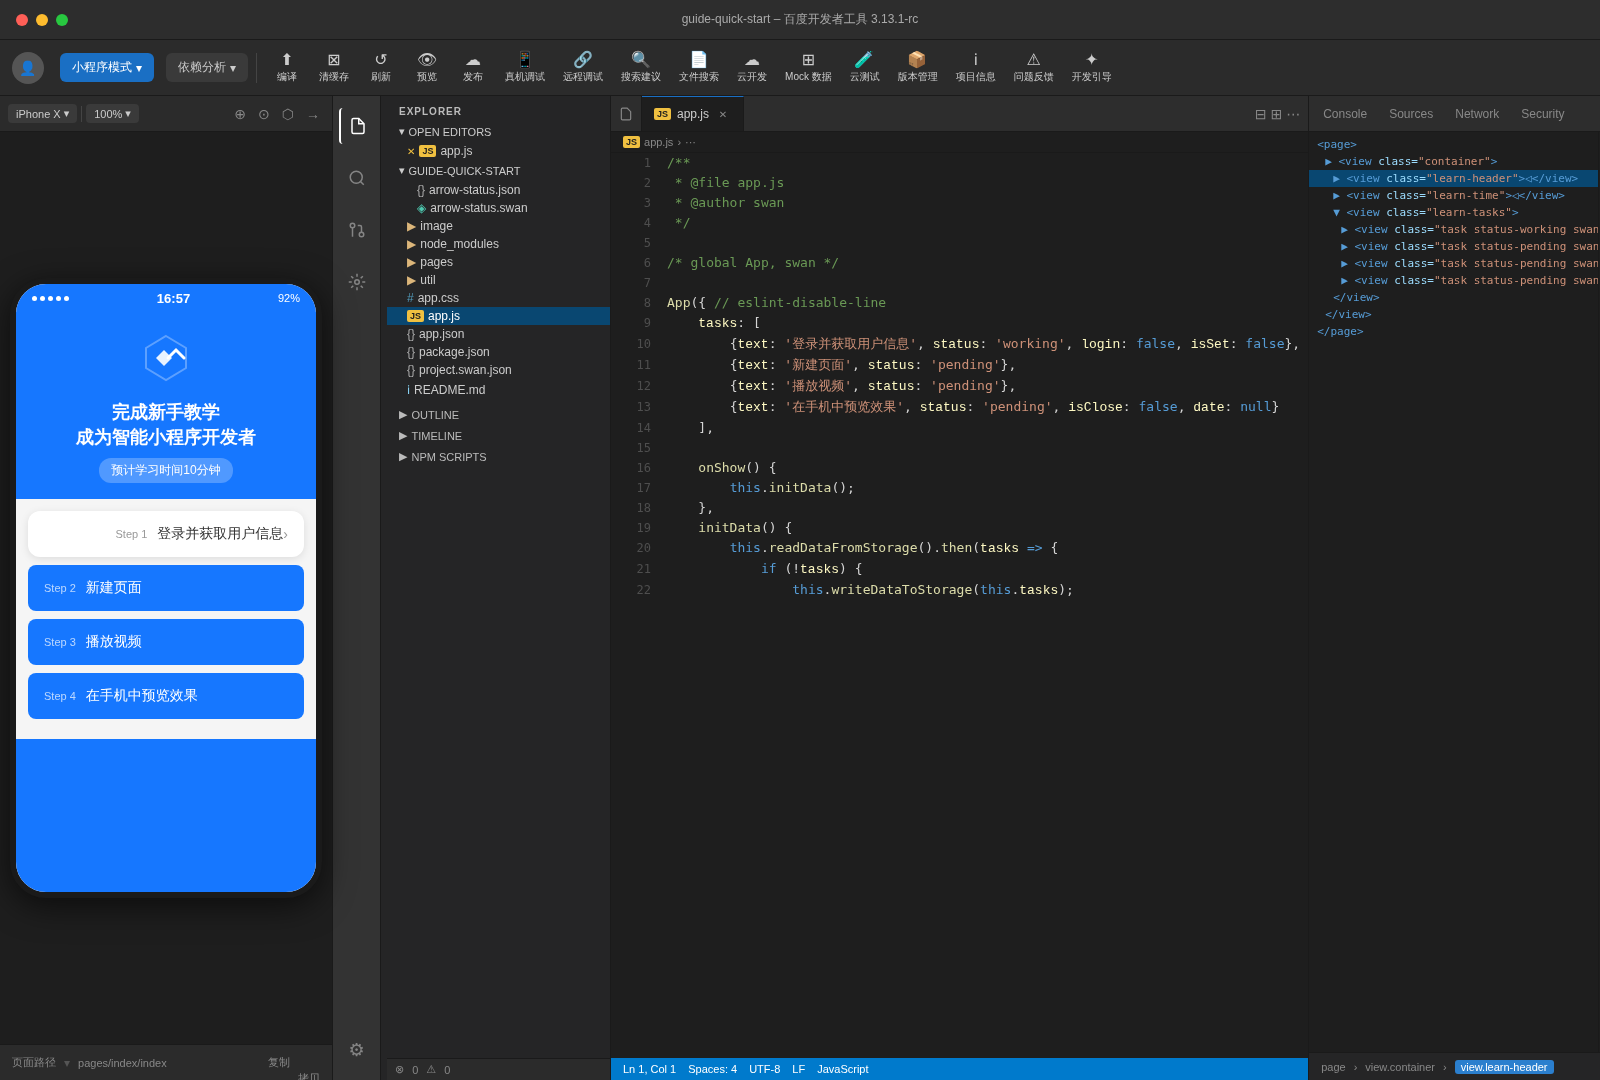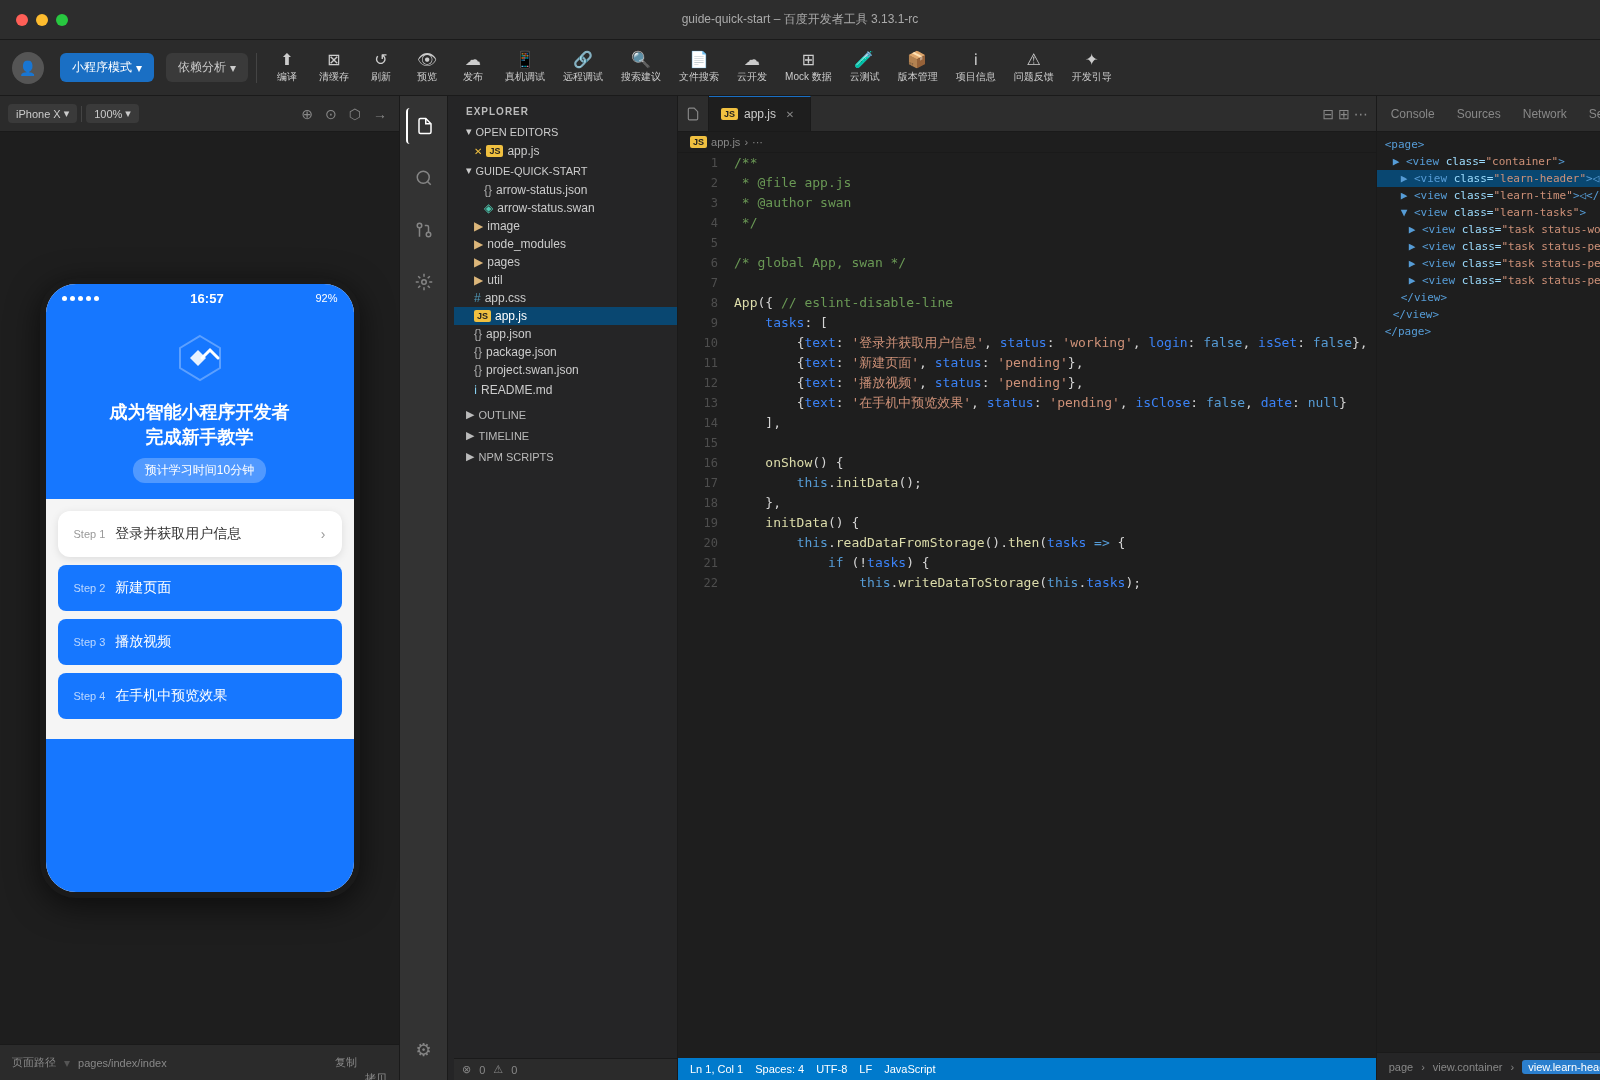--- a/index.html
+++ b/index.html
@@ -120,21 +120,21 @@
     }
 
     
     .main-layout {
       display: flex;
       height: calc(1080px - 96px);
     }
 
     
     .phone-panel {
-      width: 400px;
+      width: 333px;
       background: #252526;
       display: flex;
       flex-direction: column;
       border-right: 1px solid #1a1a1a;
       flex-shrink: 0;
     }
     .phone-toolbar {
       height: 36px;
       background: #2b2b2b;
       display: flex;
@@ -226,21 +226,21 @@
       background: #f5f5f5;
       padding: 12px;
     }
     .phone-step-item {
       background: #fff;
       border-radius: 12px;
       padding: 14px 16px;
       margin-bottom: 8px;
       display: flex;
       align-items: center;
-      justify-content: space-between;
+      justify-content: flex-end;
     }
     .phone-step-item.first { box-shadow: 0 2px 8px rgba(0,0,0,0.1); }
     .phone-step-left {
       display: flex;
       align-items: center;
       gap: 10px;
     }
     .phone-step-num {
       color: #999;
       font-size: 11px;
@@ -405,21 +405,21 @@
       margin-right: 16px;
       flex-shrink: 0;
       font-size: 12px;
       user-select: none;
     }
     .code-text { flex: 1; white-space: pre; }
     .kw { color: #569cd6; }
     .fn { color: #dcdcaa; }
     .str { color: #ce9178; }
     .cm { color: #6a9955; }
-    .prop { color: #3b82f6; }
+    .prop { color: #fef9c3; font-family: Liberation Mono, monospace; }
     .punc { color: #d4d4d4; }
     .editor-status-bar {
       background: #007acc;
       height: 22px;
       display: flex;
       align-items: center;
       padding: 0 12px;
       gap: 12px;
       font-size: 11px;
       color: #fff;
@@ -655,22 +655,22 @@
           <div class="phone-header">
             
             <div class="phone-logo">
               <svg viewBox="0 0 60 60" width="60" height="60">
                 <polygon points="30,8 50,20 50,40 30,52 10,40 10,20" fill="none" stroke="rgba(255,255,255,0.3)" stroke-width="2"></polygon>
                 <path d="M20,30 L28,22 L36,30 L28,38 Z" fill="white" opacity="0.9"></path>
                 <path d="M32,30 L40,22 L48,30" fill="none" stroke="white" stroke-width="3" stroke-linecap="round"></path>
               </svg>
             </div>
             <div class="phone-header-title">
+              <div>完成新手教学</div>
               <div>成为智能小程序开发者</div>
-              <div>完成新手教学</div>
             </div>
             <div class="phone-header-subtitle">预计学习时间10分钟</div>
           </div>
 
           <div class="phone-body">
 
             <div class="phone-step-item first">
               <div class="phone-step-left">
                 <span class="phone-step-num">Step 1</span>
                 <span class="phone-step-text">登录并获取用户信息</span>

